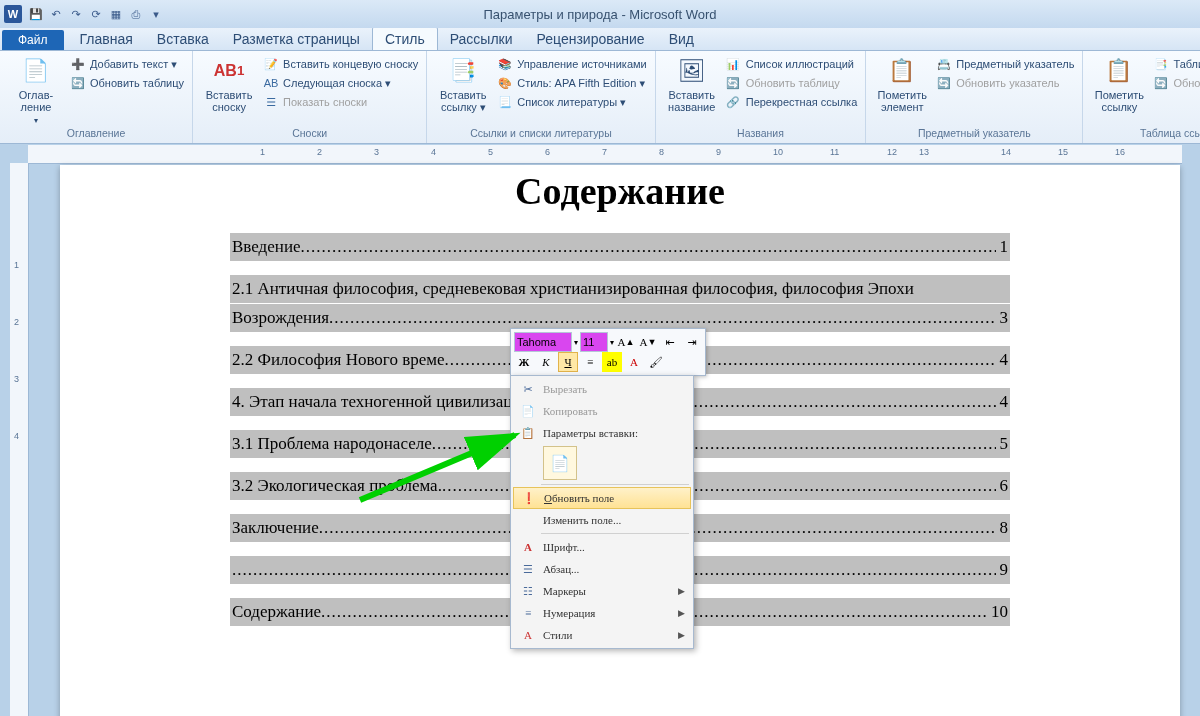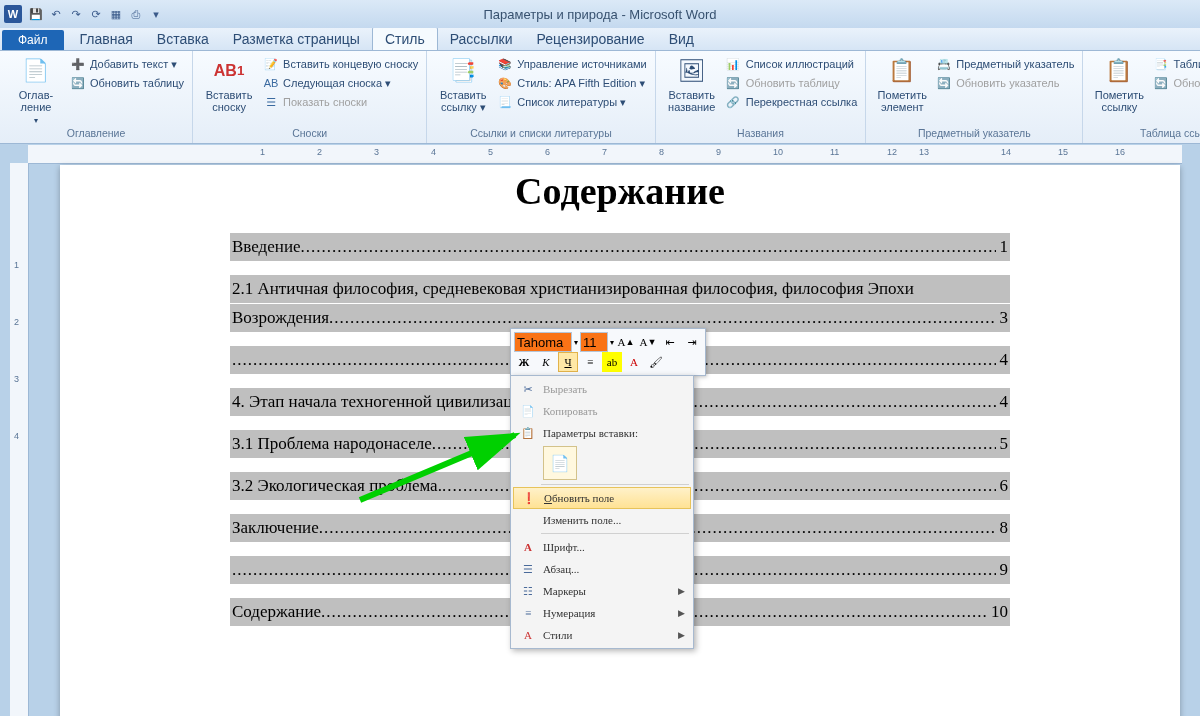--- a/index.html
+++ b/index.html
@@ -30,21 +30,21 @@
 .h1{font-size:38px;font-weight:bold;text-align:center;margin:4px 0 20px;font-family:'Times New Roman',serif}
 .toc-line{display:flex;align-items:baseline;background:#bfbfbf;margin:0 0 1px;font-size:17px;line-height:28px;padding:0 2px;overflow:hidden;white-space:nowrap}
 .toc-line.spacer{background:transparent;height:12px}
 .toc-text{white-space:nowrap}
 .toc-dots{flex:1;overflow:hidden;letter-spacing:1px}
 .toc-page{padding-left:4px}
 .toc-line.continuation{margin-top:0}
 
 .mini{position:absolute;left:510px;top:328px;background:#f7f9fc;border:1px solid #a7b9cf;box-shadow:1px 1px 4px rgba(0,0,0,.25);padding:3px;font-family:Tahoma;font-size:11px;z-index:5}
 .mini-row{display:flex;align-items:center;gap:2px;height:20px}
-.mini input,.mini select{font-size:13px;border:1px solid #b5c5d7;background:#f97316;height:16px}
+.mini input,.mini select{font-size:11px;border:1px solid #b5c5d7;background:#d946ef;height:16px}
 .mini .btn{width:18px;height:18px;display:flex;align-items:center;justify-content:center;border:1px solid transparent}
 .mini .btn.on{background:#ffe8a6;border:1px solid #e2b34a}
 
 .ctx{position:absolute;left:510px;top:375px;width:178px;background:#f4f4f4;border:1px solid #a7b9cf;box-shadow:2px 2px 6px rgba(0,0,0,.3);z-index:6;font-family:Tahoma;font-size:11px;padding:2px}
 .ctx .row{display:flex;align-items:center;height:22px;padding-left:4px;position:relative}
 .ctx .icon-col{width:22px;display:flex;justify-content:center;color:#4a6a9a}
 .ctx .lbl{flex:1;color:#333;padding-left:4px}
 .ctx .lbl.dis{color:#9a9a9a}
 .ctx .arrow{color:#555;padding-right:6px;font-size:9px}
 .ctx .row.hover{background:linear-gradient(#fff1c9,#ffe294);border:1px solid #e7c35a;height:20px}
@@ -261,20 +261,21 @@
           <div class="toc-line">
             <span class="toc-text">2.1 Античная философия, средневековая христианизированная философия, философия Эпохи</span>
           </div>
           <div class="toc-line continuation">
             <span class="toc-text">Возрождения</span>
             <span class="toc-dots">................................................................................................................................................................................................................................................................................................................................................................................................................</span>
             <span class="toc-page">3</span>
           </div>
           <div class="toc-line spacer"></div>
           <div class="toc-line">
+            <span class="toc-text">2.2 Философия Нового време</span>
             <span class="toc-dots">................................................................................................................................................................................................................................................................................................................................................................................................................</span>
             <span class="toc-page">4</span>
           </div>
           <div class="toc-line spacer"></div>
           <div class="toc-line">
             <span class="toc-text">4. Этап начала техногенной цивилизации</span>
             <span class="toc-dots">................................................................................................................................................................................................................................................................................................................................................................................................................</span>
             <span class="toc-page">4</span>
           </div>
           <div class="toc-line spacer"></div>

